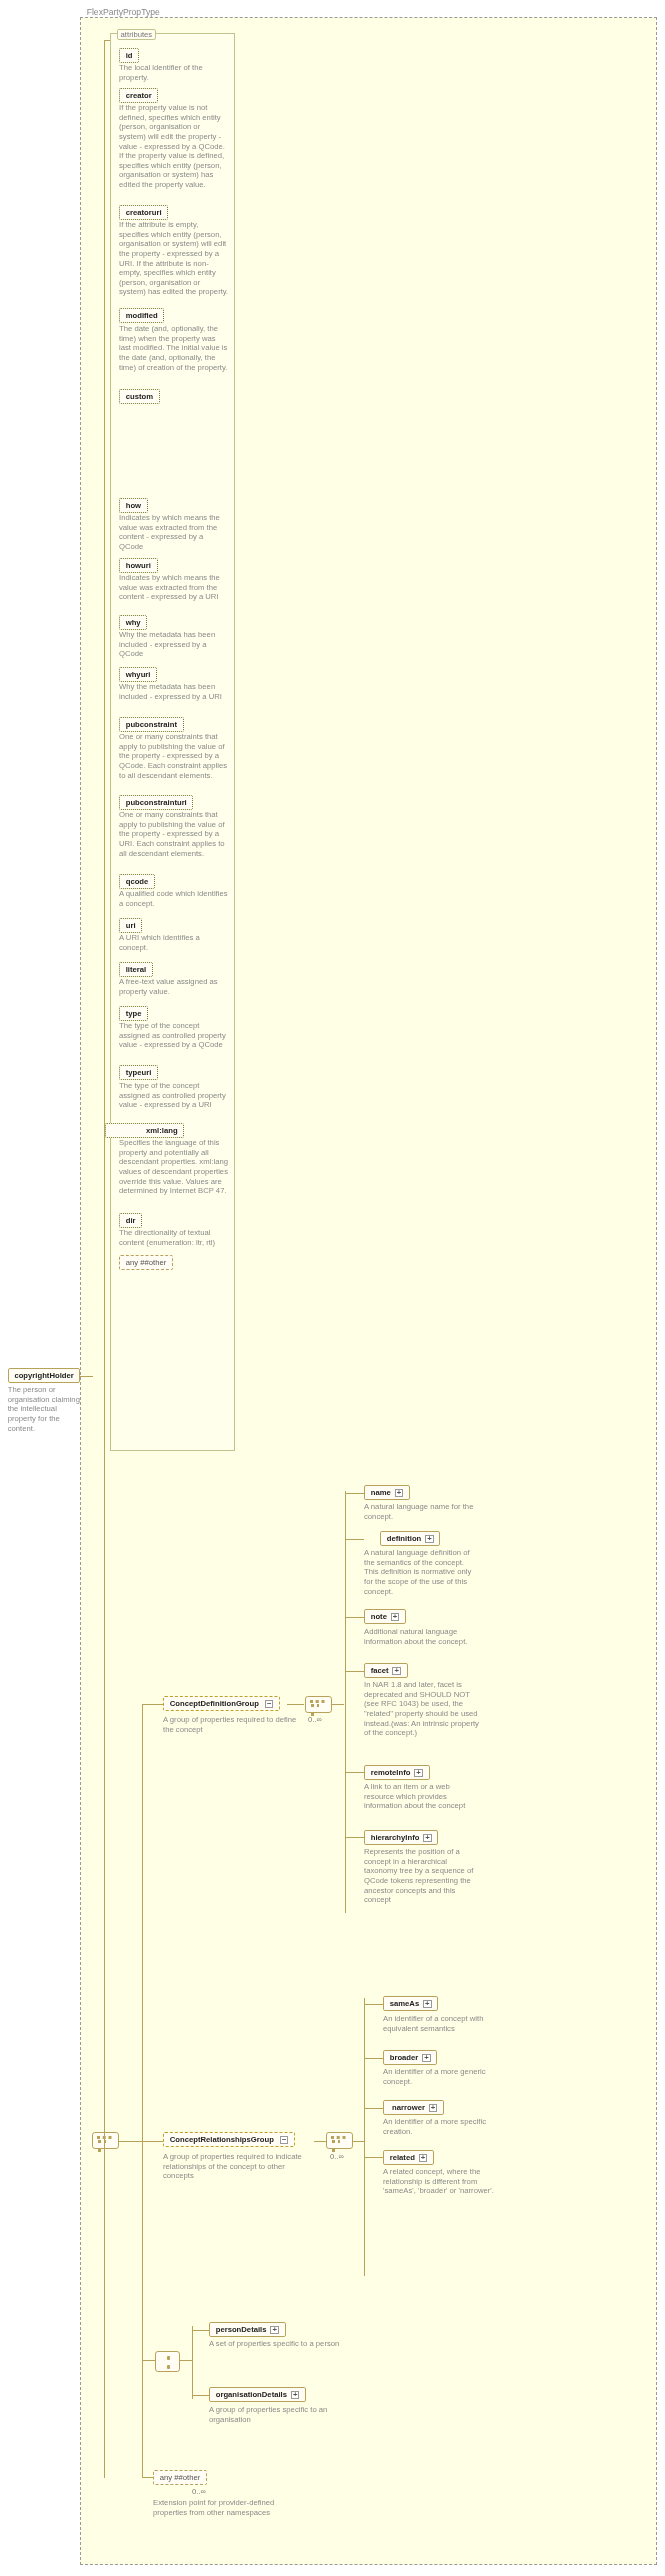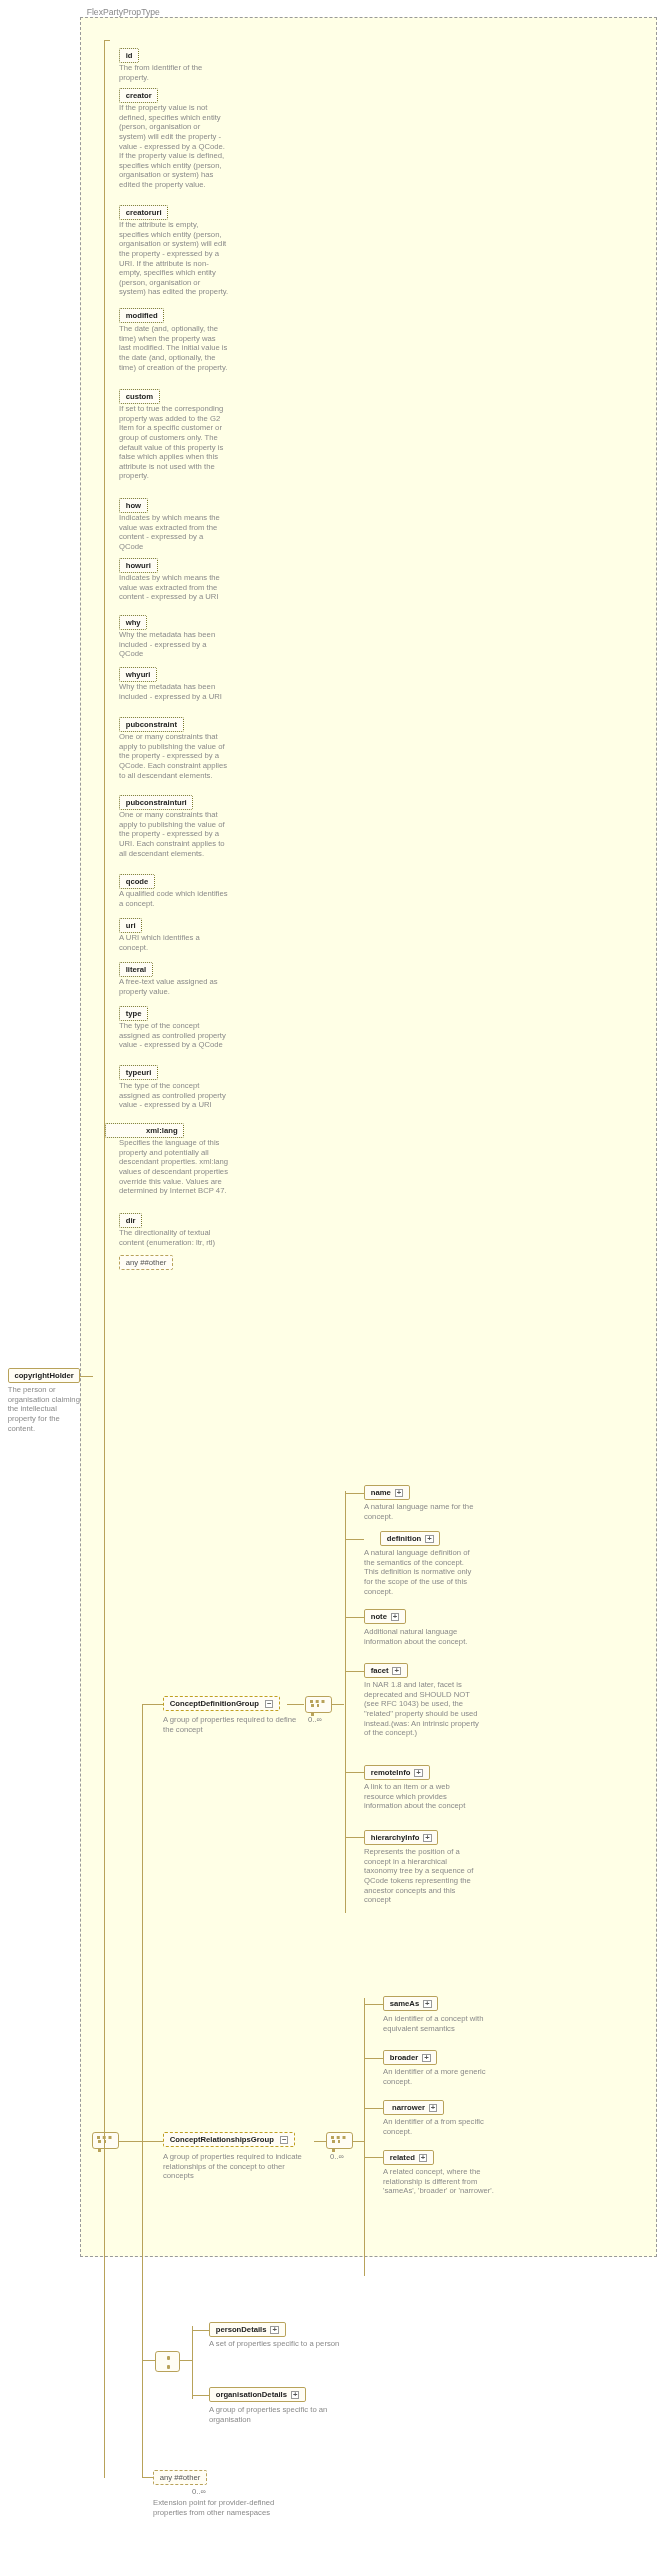--- a/index.html
+++ b/index.html
@@ -133,63 +133,65 @@
     margin-left:3.8px;
     background:#fff;
     vertical-align:middle;
   }
 </style>
 </head>
 <body>
 
 <div class="canvas">
 
-  <div class="type-frame" style="left:80px; top:17px; width:577px; height:2240px;">
+  <div class="type-frame" style="left:80px; top:17px; width:577px; height:2548px;">
     <div class="type-frame-label">FlexPartyPropType</div>
   </div>
 
   <div class="element-box" style="left:7.7px; top:1368px;">
     <span>copyrightHolder</span>
   </div>
   <div class="desc" style="left:7.7px; top:1385px; width:75px;">The person or organisation claiming the intellectual property for the content.</div>
 
   <div class="line h" style="left:80px; top:1376px; width:13.4px;"></div>
 
   <div class="seq-marker" style="left:92px; top:2132px;">
     <div class="dots"><span></span><span></span><span></span></div>
   </div>
 
   <div class="line v" style="left:104px; top:40px; height:2438px;"></div>
   <div class="line h" style="left:104px; top:40px; width:5.7px;"></div>
 
+  <div class="attrs-frame" style="left:110px; top:33px; width:125px; height:1418px;">
+    <div class="attrs-label">attributes</div>
+  </div>
 
   <div class="attr-box" style="left:119px; top:48px;">
     <span>id</span>
   </div>
-  <div class="desc" style="left:119px; top:63px;">The from identifier of the property.</div>
+  <div class="desc" style="left:119px; top:63px;">The local identifier of the property.</div>
 
   <div class="attr-box" style="left:119px; top:88px;">
     <span>creator</span>
   </div>
   <div class="desc" style="left:119px; top:103px; width:110px;">If the property value is not defined, specifies which entity (person, organisation or system) will edit the property - value - expressed by a QCode. If the property value is defined, specifies which entity (person, organisation or system) has edited the property value.</div>
 
   <div class="attr-box" style="left:119px; top:205px;">
     <span>creatoruri</span>
   </div>
   <div class="desc" style="left:119px; top:220px; width:110px;">If the attribute is empty, specifies which entity (person, organisation or system) will edit the property - expressed by a URI. If the attribute is non-empty, specifies which entity (person, organisation or system) has edited the property.</div>
 
   <div class="attr-box" style="left:119px; top:308px;">
     <span>modified</span>
   </div>
   <div class="desc" style="left:119px; top:324px; width:110px;">The date (and, optionally, the time) when the property was last modified. The initial value is the date (and, optionally, the time) of creation of the property.</div>
 
   <div class="attr-box" style="left:119px; top:389px;">
     <span>custom</span>
   </div>
-  <div class="desc" style="left:119px; top:404px; width:110px;">If set to true the corresponding property was added to the G2 Item for a specific customer or group of customers only. The default value of this property is false which applies when this attribute is not used with the property.</div>
 
   <div class="attr-box" style="left:119px; top:498px;">
     <span>how</span>
   </div>
   <div class="desc" style="left:119px; top:513px; width:110px;">Indicates by which means the value was extracted from the content - expressed by a QCode</div>
 
   <div class="attr-box" style="left:119px; top:558px;">
     <span>howuri</span>
   </div>
   <div class="desc" style="left:119px; top:573px; width:110px;">Indicates by which means the value was extracted from the content - expressed by a URI</div>
@@ -332,21 +334,21 @@
   <div class="line h" style="left:364px; top:2058px; width:19px;"></div>
   <div class="element-box" style="left:383px; top:2050px;">
     <span>broader</span><span class="expand-handle">+</span>
   </div>
   <div class="desc" style="left:383px; top:2067px;">An identifier of a more generic concept.</div>
 
   <div class="line h" style="left:364px; top:2108px; width:19px;"></div>
   <div class="element-box" style="left:383px; top:2100px;padding-left:8px;">
     <span>narrower</span><span class="expand-handle">+</span>
   </div>
-  <div class="desc" style="left:383px; top:2117px;">An identifier of a from specific concept.</div>
+  <div class="desc" style="left:383px; top:2117px;">An identifier of a more specific creation.</div>
 
   <div class="line h" style="left:364px; top:2157px; width:19px;"></div>
   <div class="element-box" style="left:383px; top:2150px;">
     <span>related</span><span class="expand-handle">+</span>
   </div>
   <div class="desc" style="left:383px; top:2167px;">A related concept, where the relationship is different from 'sameAs', 'broader' or 'narrower'.</div>
 
   <div class="line h" style="left:142px; top:2360px; width:13.4px;"></div>
   <div class="choice-marker" style="left:155px; top:2351px;"></div>
   <div class="line h" style="left:180px; top:2360px; width:11.5px;"></div>

